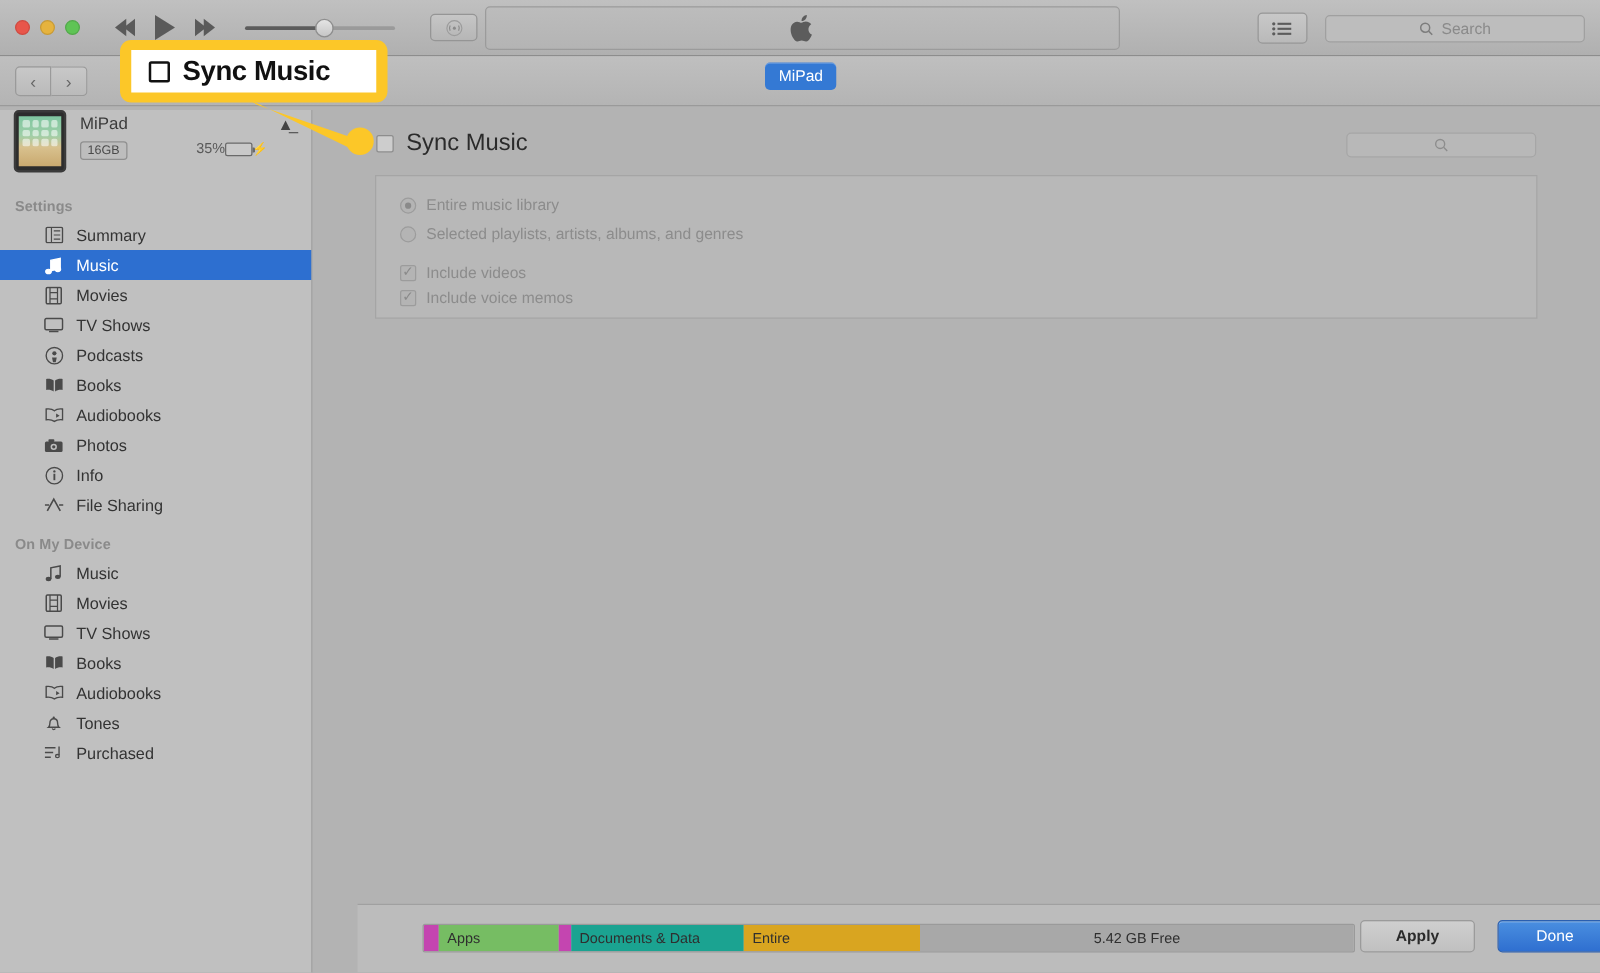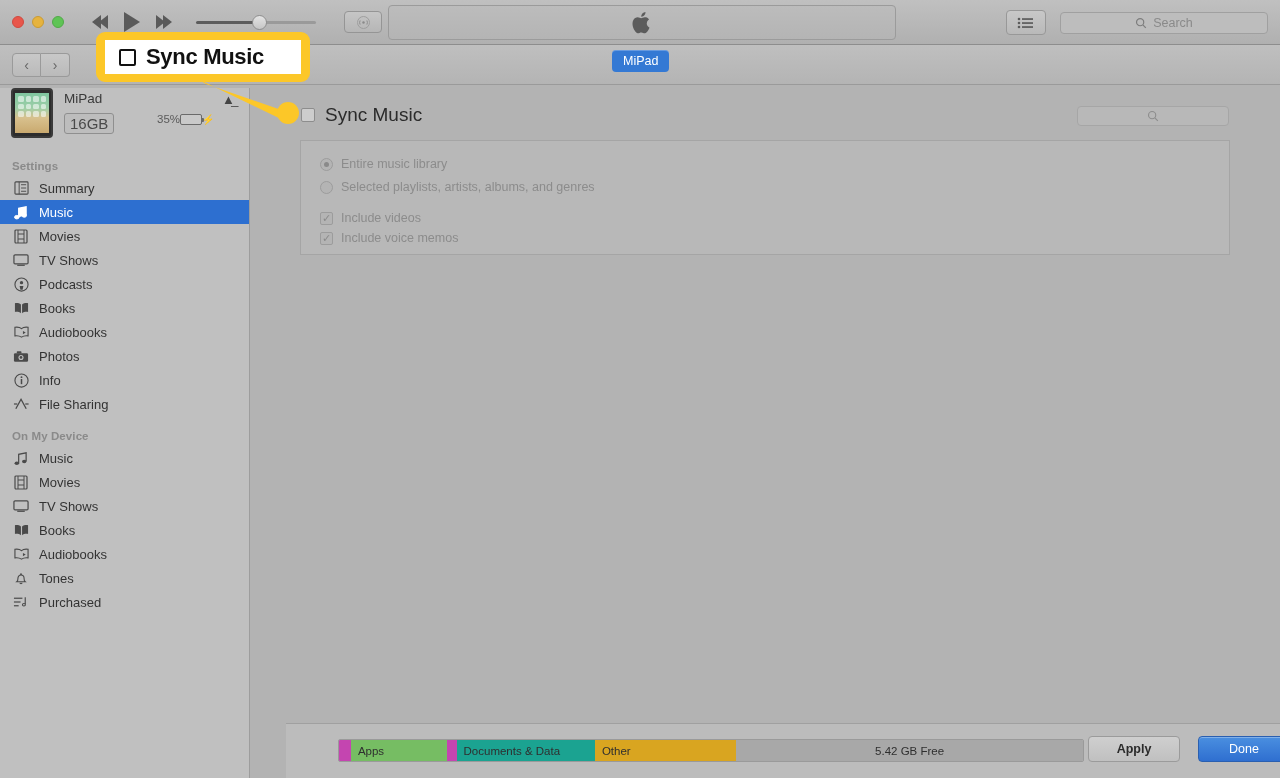--- a/index.html
+++ b/index.html
@@ -103,41 +103,41 @@
     position:absolute; left:2px; top:3px; right:2px; bottom:3px;
     background: linear-gradient(to bottom, #7fc6a0 0%, #9ecfa8 38%, #d8c18e 62%, #c9a96f 100%);
     display:grid; grid-template-columns: repeat(4,1fr); gap:2px;
     padding:3px 3px; align-content:start;
   }
   .ipad-screen i { display:block; width:100%; padding-top:100%; background:rgba(255,255,255,.55); border-radius:1.5px; }
   .dev-name { position:absolute; left:64px; top:91px; font-size:13.5px; color:#3a3a3a; }
   .eject { position:absolute; left:222px; top:92px; color:#444; font-size:13px; }
   .cap-badge {
     position:absolute; left:64px; top:113px;
-    font-size:15px; color:#4a4a4a;
+    font-size:10px; color:#4a4a4a;
     border:1px solid #8f8f8f; border-radius:3px; padding:1px 5px; background:#bdbdbd;
   }
   .batt-wrap { position:absolute; left:157px; top:113px; display:flex; align-items:center; }
   .batt-pct { font-size:11.5px; color:#5a5a5a; }
   .batt {
     width:22px; height:11px; border:1px solid #6a6a6a; border-radius:2px;
     background:#c9c9c9; position:relative; padding:1px;
   }
   .batt .fill { height:100%; background:#4cc23c; border-radius:1px; }
   .batt .cap { position:absolute; right:-3px; top:3px; width:2px; height:4px; background:#6a6a6a; border-radius:0 1px 1px 0; }
   .bolt { font-size:10px; color:#5a5a5a; }
 
   .sec-label {
     font-size:11.5px; color:#8a8a8a; font-weight:bold;
     padding:8px 0 4px 12px; letter-spacing:.1px;
   }
   .nav-list { list-style:none; }
   .nav-item {
     display:flex; align-items:center; gap:9px;
-    height:24px; padding-left:12px; font-size:13px; color:#333;
+    height:24px; padding-left:34px; font-size:13px; color:#333;
   }
   .nav-item.selected { background:#2d6fd0; color:#fff; }
   .nav-item.selected .ic svg * { stroke:#fff !important; fill:#fff !important; }
   .nav-item .ic { width:18px; height:16px; display:flex; align-items:center; justify-content:center; }
 
   
   .content {
     position:absolute; top:86px; left:251px; width:1029px; height:692px;
     background:#b3b3b3;
   }
@@ -537,21 +537,21 @@
     <div class="capbar" id="capbar">
         <div class="capseg" style="width: 1.6%; background: rgb(196, 69, 176);"></div>
         <div class="capseg" style="width: 12.9%; background: rgb(118, 189, 99);">
           <span style="color: rgb(47, 47, 47);">Apps</span>
         </div>
         <div class="capseg" style="width: 1.3%; background: rgb(196, 69, 176);"></div>
         <div class="capseg" style="width: 18.6%; background: rgb(27, 163, 145);">
           <span style="color: rgb(47, 47, 47);">Documents &amp; Data</span>
         </div>
         <div class="capseg" style="width: 19%; background: rgb(217, 165, 32);">
-          <span style="color: rgb(47, 47, 47);">Other</span>
+          <span style="color: rgb(47, 47, 47);">Entire</span>
         </div>
         <div class="capseg free" style="width: 46.6%; background: rgb(168, 168, 168);">
           <span style="color: rgb(47, 47, 47);">5.42 GB Free</span>
         </div>
       </div>
     <div class="btn apply">Apply</div>
     <div class="btn done">Done</div>
   </div>
 
   <svg class="callout-svg">

